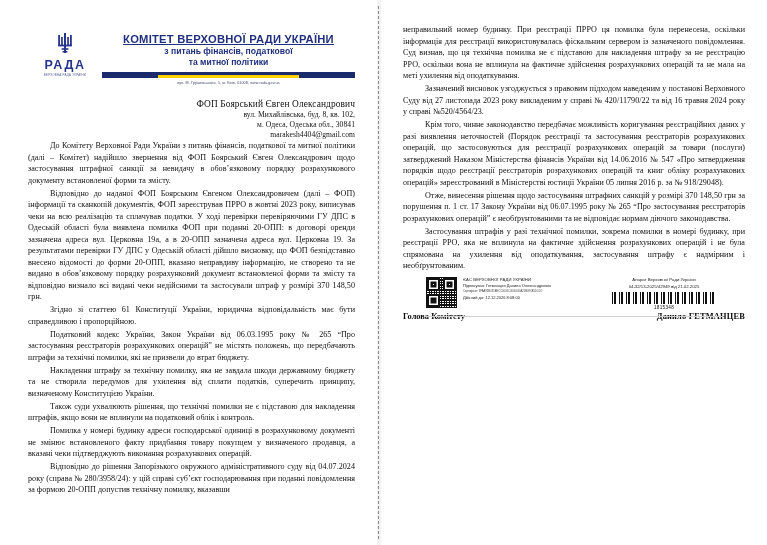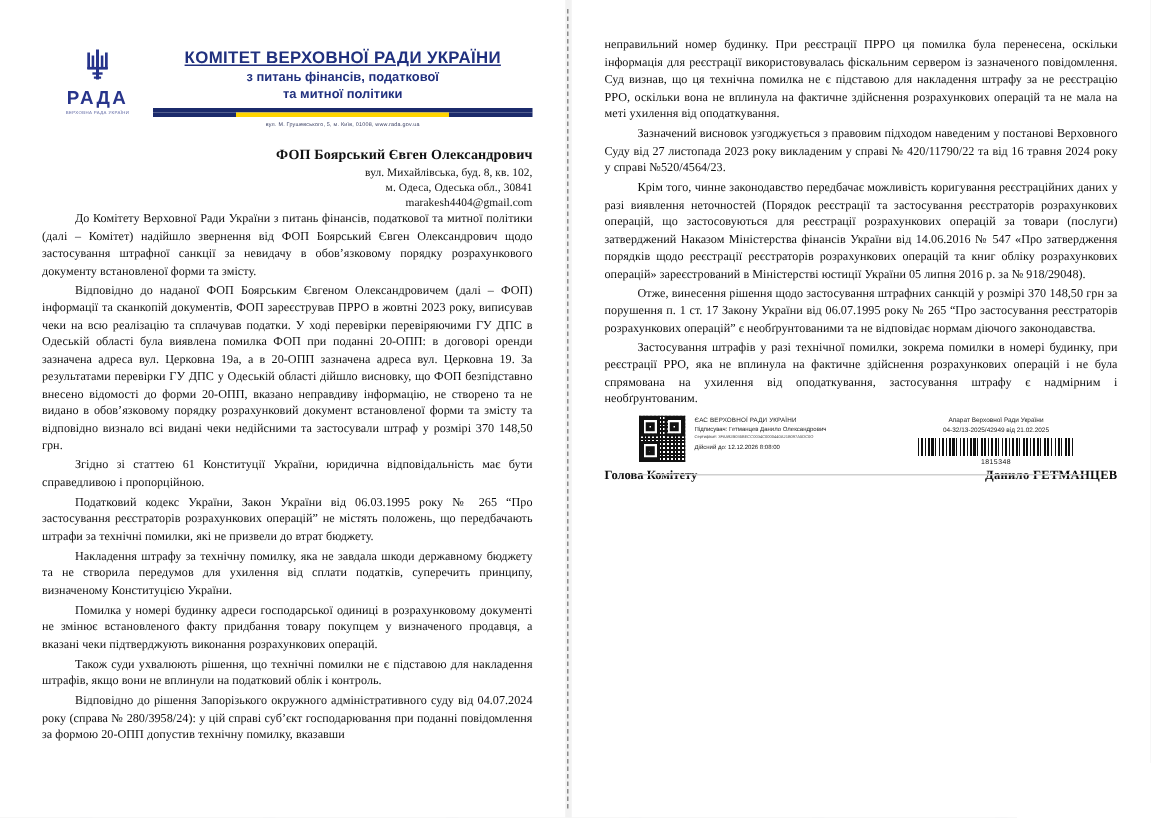--- a/index.html
+++ b/index.html
@@ -160,21 +160,21 @@
     margin-top: 3px;
   }
 
   
   .addressee {
     margin-top: 13px;
     text-align: right;
     color: #111;
   }
   .addr-name {
-    font-weight: bold;
+    font-weight: normal;
     font-size: 9.4px;
     line-height: 12px;
     letter-spacing: 0.1px;
   }
   .addr-line {
     font-size: 7.6px;
     line-height: 10.2px;
     letter-spacing: 0.05px;
   }
 
@@ -954,22 +954,22 @@
         <div class="addr-line">м. Одеса, Одеська обл., 30841</div>
         <div class="addr-line">marakesh4404@gmail.com</div>
       </div>
 
       <div class="body-text">
         <p class="para">До Комітету Верховної Ради України з питань фінансів, податкової та митної політики (далі – Комітет) надійшло звернення від ФОП Боярський Євген Олександрович щодо застосування штрафної санкції за невидачу в обовʼязковому порядку розрахункового документу встановленої форми та змісту.</p>
         <p class="para">Відповідно до наданої ФОП Боярським Євгеном Олександровичем (далі – ФОП) інформації та сканкопій документів, ФОП зареєстрував ПРРО в жовтні 2023 року, виписував чеки на всю реалізацію та сплачував податки. У ході перевірки перевіряючими ГУ ДПС в Одеській області була виявлена помилка ФОП при поданні 20-ОПП: в договорі оренди зазначена адреса вул. Церковна 19а, а в 20-ОПП зазначена адреса вул. Церковна 19. За результатами перевірки ГУ ДПС у Одеській області дійшло висновку, що ФОП безпідставно внесено відомості до форми 20-ОПП, вказано неправдиву інформацію, не створено та не видано в обовʼязковому порядку розрахунковий документ встановленої форми та змісту та відповідно визнало всі видані чеки недійсними та застосували штраф у розмірі 370 148,50 грн.</p>
         <p class="para">Згідно зі статтею 61 Конституції України, юридична відповідальність має бути справедливою і пропорційною.</p>
         <p class="para">Податковий кодекс України, Закон України від 06.03.1995 року № 265 “Про застосування реєстраторів розрахункових операцій” не містять положень, що передбачають штрафи за технічні помилки, які не призвели до втрат бюджету.</p>
         <p class="para">Накладення штрафу за технічну помилку, яка не завдала шкоди державному бюджету та не створила передумов для ухилення від сплати податків, суперечить принципу, визначеному Конституцією України.</p>
+        <p class="para">Також суди ухвалюють рішення, що технічні помилки не є підставою для накладення штрафів, якщо вони не вплинули на податковий облік і контроль.</p>
         <p class="para">Помилка у номері будинку адреси господарської одиниці в розрахунковому документі не змінює встановленого факту придбання товару покупцем у визначеного продавця, а вказані чеки підтверджують виконання розрахункових операцій.</p>
-        <p class="para">Також суди ухвалюють рішення, що технічні помилки не є підставою для накладення штрафів, якщо вони не вплинули на податковий облік і контроль.</p>
         <p class="para">Відповідно до рішення Запорізького окружного адміністративного суду від 04.07.2024 року (справа № 280/3958/24): у цій справі субʼєкт господарювання при поданні повідомлення за формою 20-ОПП допустив технічну помилку, вказавши</p>
       </div>
 
     </div>
   </div>
 
   <div class="gutter"></div>
 
   <div class="page page-right">
     <div class="page-inner">

